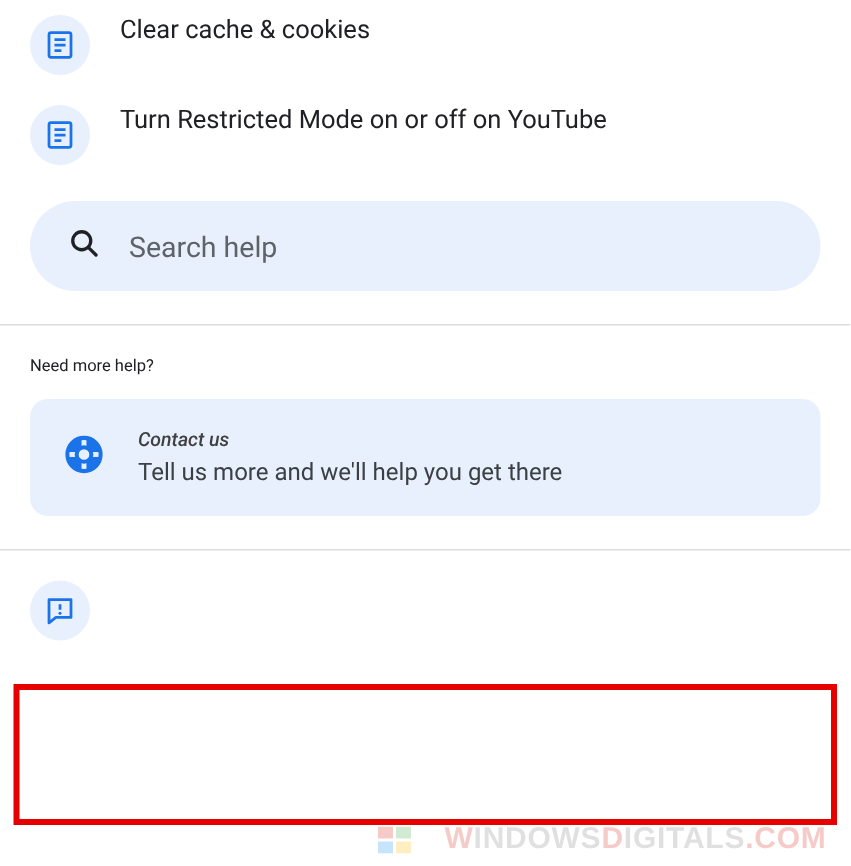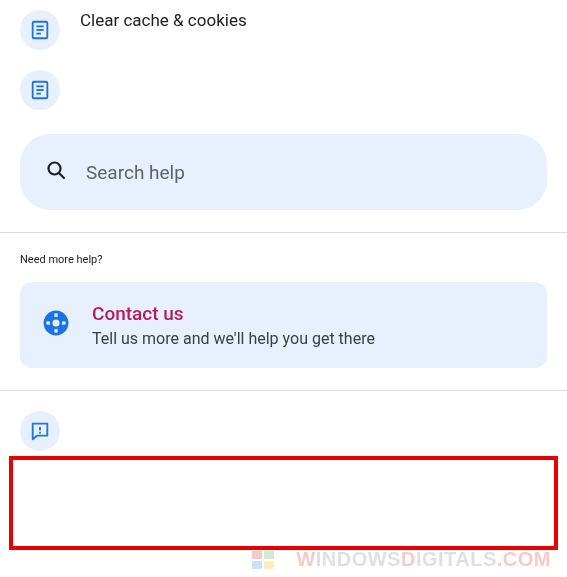--- a/index.html
+++ b/index.html
@@ -35,21 +35,21 @@
     .help-item-label {
       font-size: 17px;
       color: #202124;
     }
     .search-container {
       margin: 14px 20px 22px 20px;
     }
     .search-box {
       background: #e8f0fe;
       border-radius: 30px;
-      height: 76px;
+      height: 60px;
       display: flex;
       align-items: center;
       padding: 0 24px;
       gap: 18px;
     }
     .search-input {
       border: none;
       background: transparent;
       font-size: 19px;
       color: #5f6368;
@@ -80,24 +80,25 @@
       align-items: center;
       gap: 22px;
       cursor: pointer;
     }
     .contact-text {
       display: flex;
       flex-direction: column;
       gap: 4px;
     }
     .contact-title {
-      font-size: 19px;
+      font-size: 13px;
       font-weight: 500;
-      color: #be185d;
+      color: #404040;
       font-family: 'Google Sans', Roboto, Arial, sans-serif;
+      font-style: italic;
     }
     .contact-subtitle {
       font-size: 16px;
       color: #3c4043;
     }
     .feedback-section {
       padding-top: 10px;
     }
     .highlight-box {
       position: absolute;
@@ -149,20 +150,21 @@
 
 <div class="help-item">
   <div class="icon-circle">
     <svg width="22" height="22" viewBox="0 0 24 24" fill="none">
       <rect x="4" y="3" width="16" height="18" rx="1.5" stroke="#1a73e8" stroke-width="2"></rect>
       <line x1="8" y1="8" x2="16" y2="8" stroke="#1a73e8" stroke-width="2"></line>
       <line x1="8" y1="12" x2="16" y2="12" stroke="#1a73e8" stroke-width="2"></line>
       <line x1="8" y1="16" x2="13" y2="16" stroke="#1a73e8" stroke-width="2"></line>
     </svg>
   </div>
+  <span class="help-item-label">Turn Restricted Mode on or off on YouTube</span>
 </div>
 
 <div class="search-container">
   <div class="search-box">
     <span>
       <svg width="24" height="24" viewBox="0 0 24 24" fill="none">
         <circle cx="10.5" cy="10.5" r="6" stroke="#202124" stroke-width="2.2"></circle>
         <line x1="15.2" y1="15.2" x2="20" y2="20" stroke="#202124" stroke-width="2.2" stroke-linecap="round"></line>
       </svg>
     </span>

